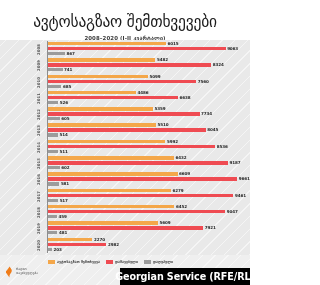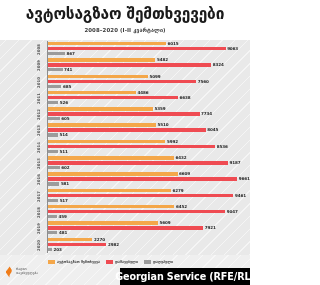--- a/index.html
+++ b/index.html
@@ -17,25 +17,25 @@
 
   
   #header {
     position: absolute; left: 0; top: 0;
     width: 250px; height: 40px;
     background: #ffffff;
     text-align: center;
   }
   #chart-title {
     font-size: 15.5px;
-    font-weight: bold;
+    font-weight: normal;
     color: #1a1a1a;
     letter-spacing: -0.2px;
     line-height: 20px;
-    padding-top: 4px;
+    padding-top: 12px;
     white-space: nowrap;
   }
   #chart-subtitle {
     font-size: 5.4px;
     font-weight: bold;
     color: #3a3a3a;
     line-height: 8px;
     padding-top: 2px;
     letter-spacing: 0.1px;
   }

